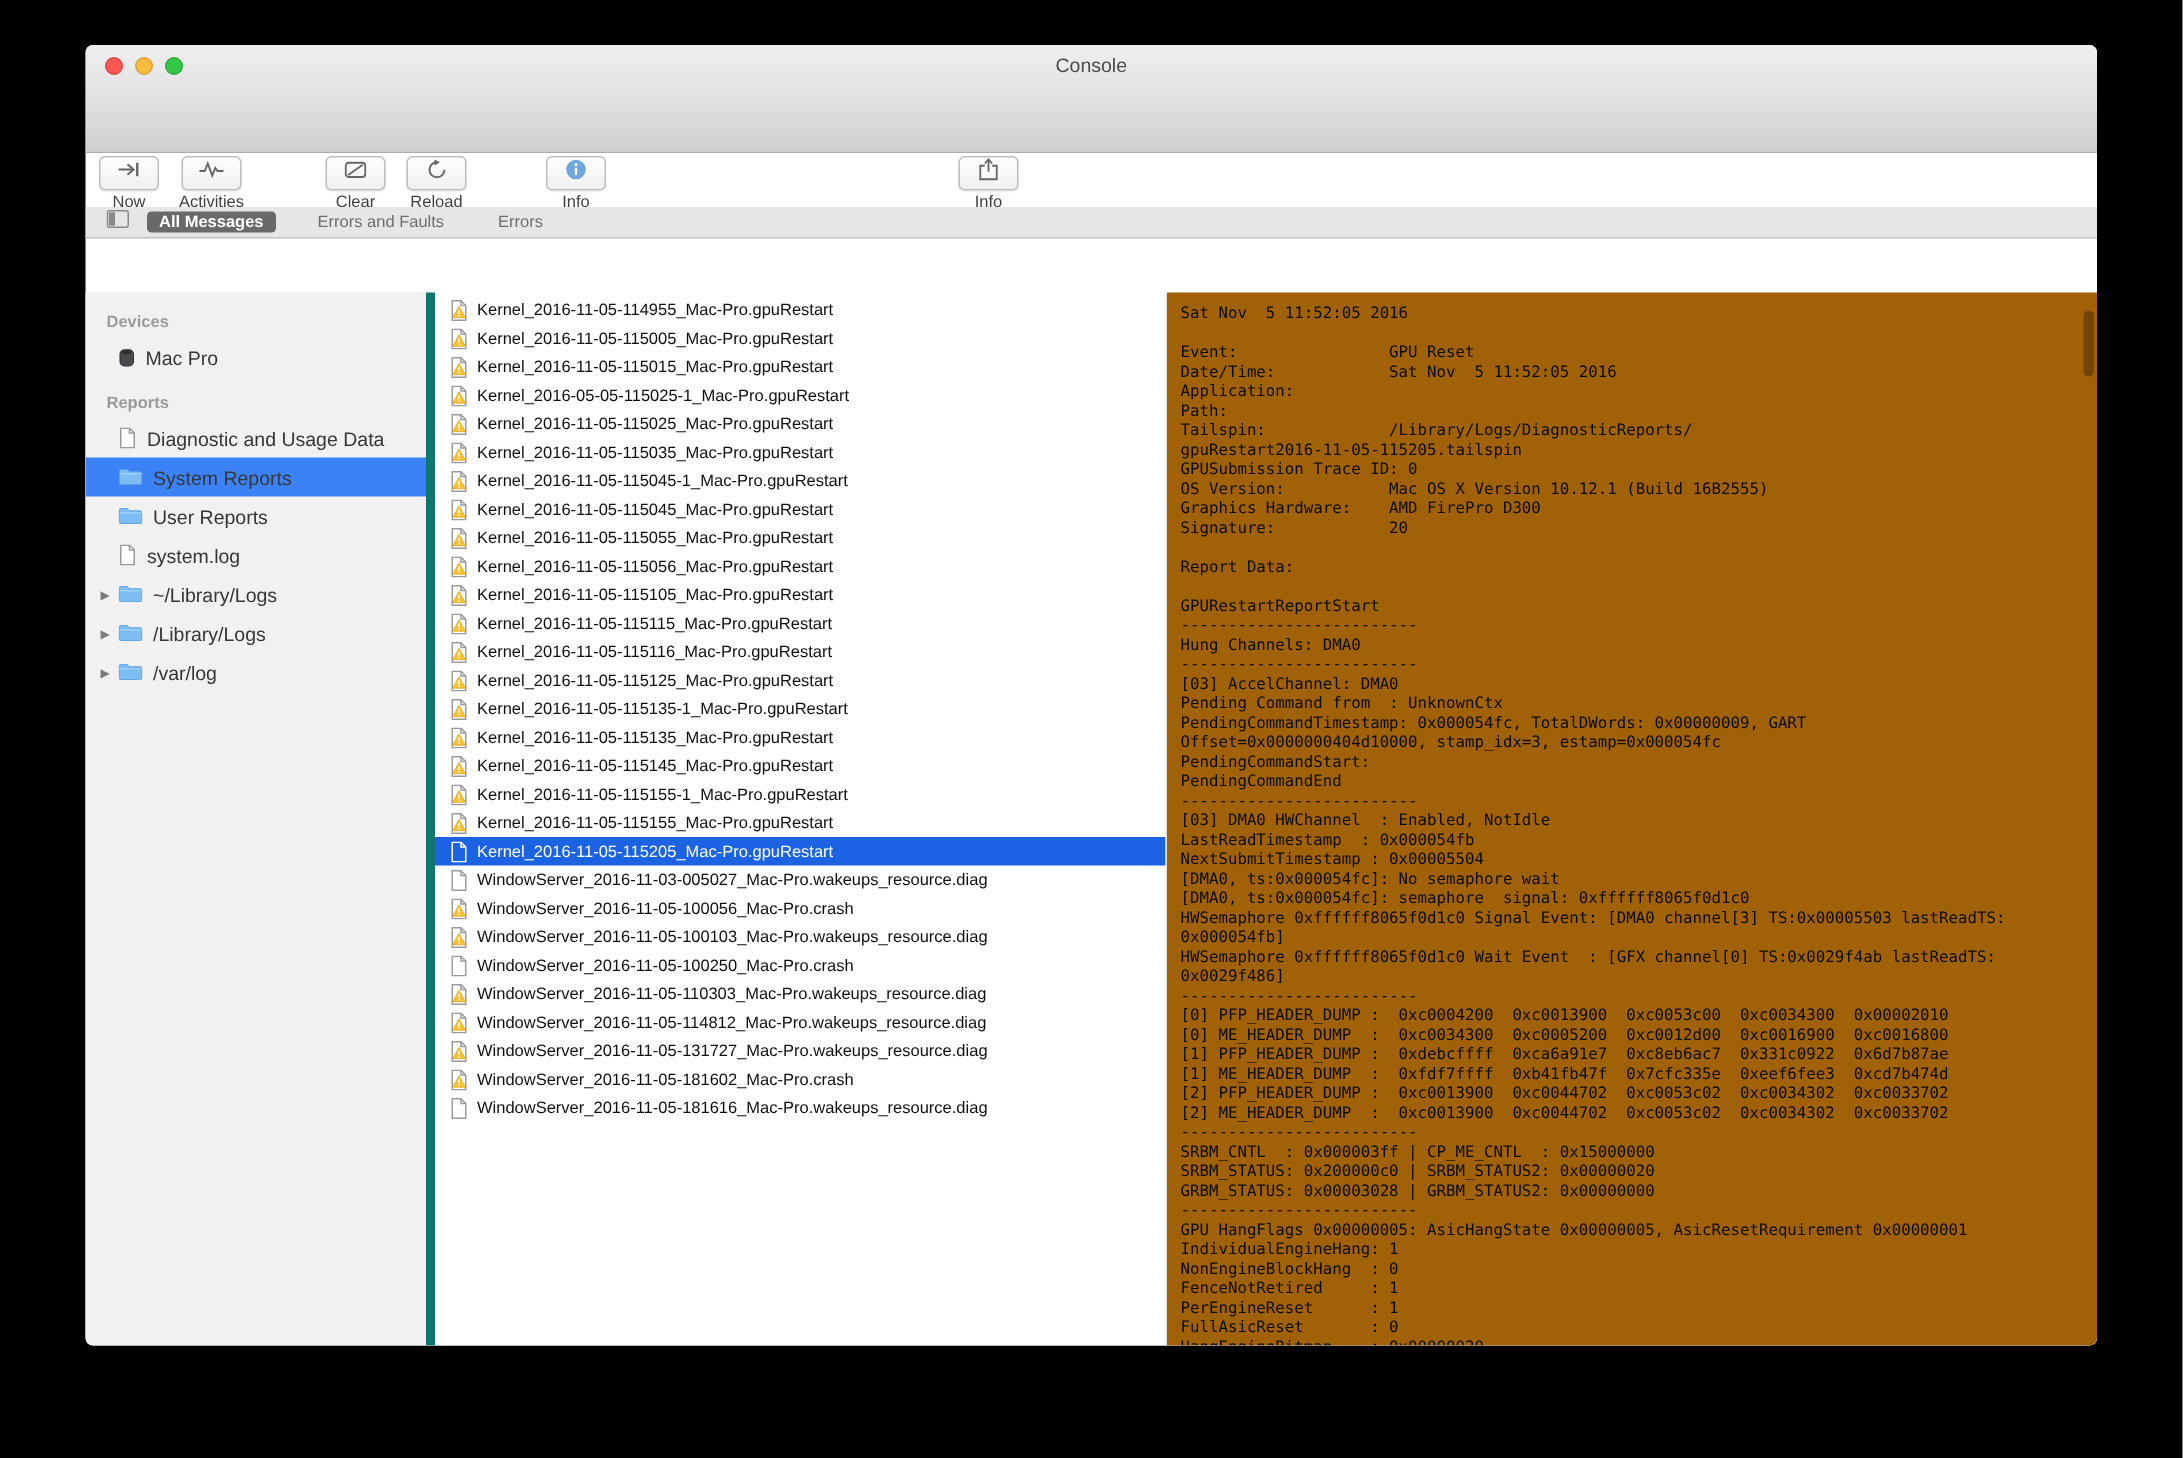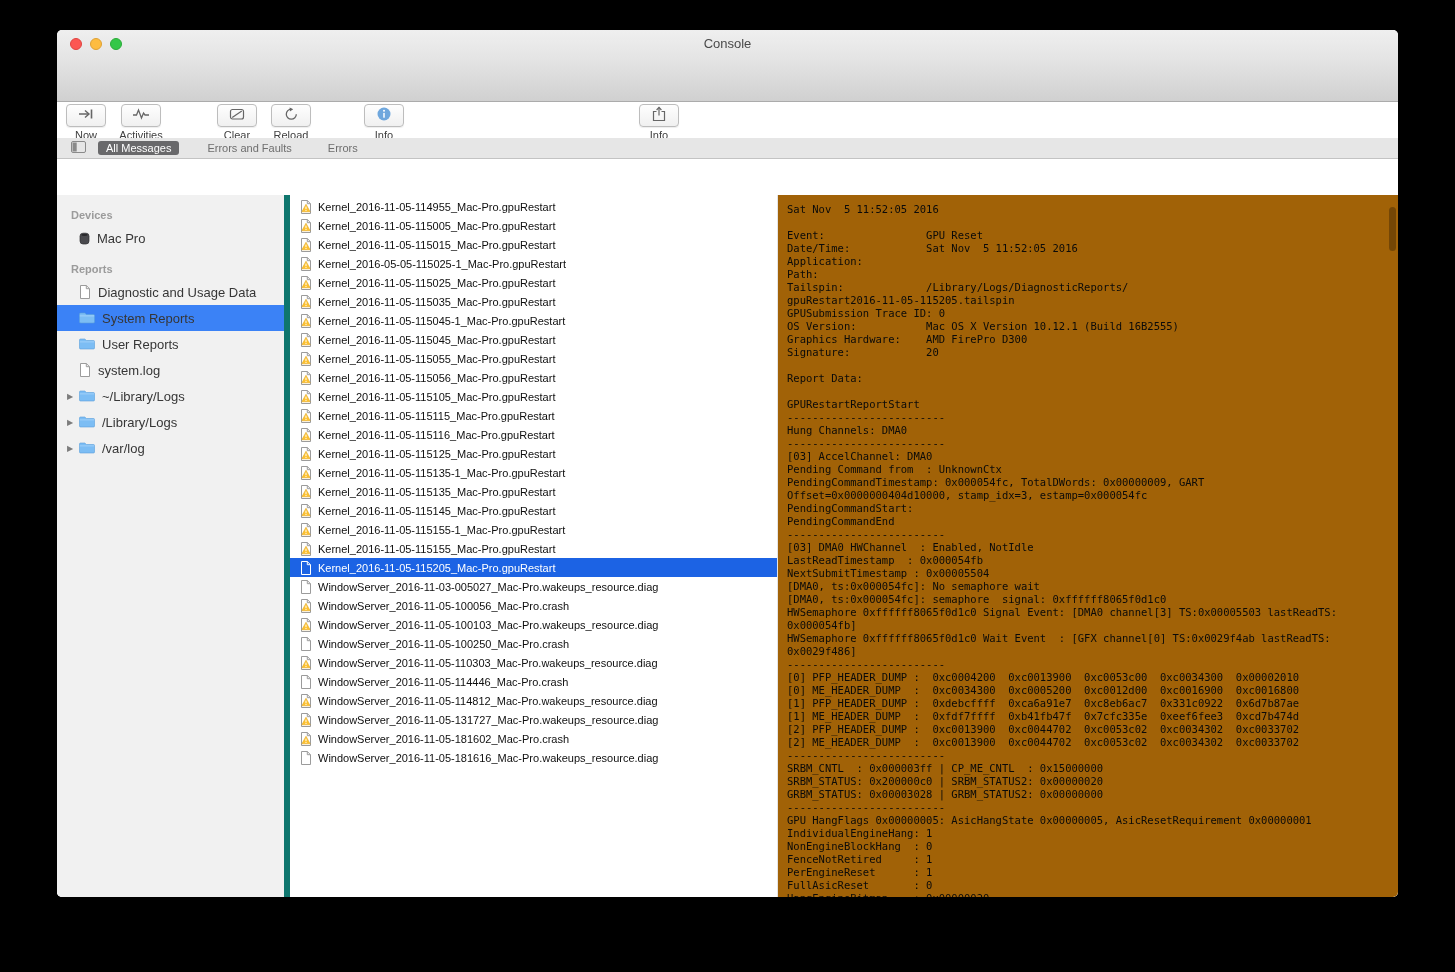--- a/index.html
+++ b/index.html
@@ -40,21 +40,21 @@
     font-family:"Liberation Sans",sans-serif;
   }
   .search-field input::placeholder{color:#9a9a9a;}
   
   .filterbar{
     height:21px;background:#e6e6e6;border-bottom:1px solid #c3c3c3;
     display:flex;align-items:center;padding-left:14px;box-sizing:border-box;flex:0 0 auto;
   }
   .sidebar-toggle{display:flex;align-items:center;}
   .filter-tab{font-size:11px;color:#6e6e6e;margin-left:20px;padding:1px 8px;border-radius:3px;white-space:nowrap;}
-  .filter-tab.selected{background:#69696b;color:#fff;margin-left:12px;}
+  .filter-tab.selected{background:#69696b;color:#fff;margin-left:12px;font-weight:bold;}
   
   .content{flex:1;display:flex;min-height:0;background:#fff;}
   .sidebar{width:233px;flex:0 0 233px;background:#f1f1f1;border-right:6px solid #0f766e;box-sizing:border-box;padding-top:10px;overflow:hidden;}
   .section-header{font-size:11px;font-weight:bold;color:#9b9b9b;padding-left:14px;height:20px;display:flex;align-items:center;}
   .side-item{height:26px;display:flex;align-items:center;font-size:13px;color:#363636;padding-left:10px;cursor:default;}
   .side-item.selected{background:#3b82f6;}
   .side-item .disc{width:12px;flex:0 0 12px;font-size:8px;color:#7c7c7c;text-align:left;}
   .side-item .icon{margin-right:7px;display:flex;align-items:center;}
   .side-item .icon svg{display:block;}
   .side-label{white-space:nowrap;}
@@ -528,29 +528,20 @@
           <span class="ficon">
             <svg width="12" height="14" viewBox="0 0 12 14">
               <path d="M1.5 0.5 H7.3 L10.5 3.7 V13.5 H1.5 Z" fill="#fff" stroke="#9b9b9b"></path>
               <path d="M7.3 0.5 V3.7 H10.5" fill="none" stroke="#9b9b9b"></path>
               <path d="M6 4.2 L10.2 11.8 H1.8 Z" fill="#fdc12f" stroke="#dda31d" stroke-width="0.5"></path>
               <rect x="5.5" y="6.6" width="1" height="2.6" fill="#fff"></rect>
               <rect x="5.5" y="10" width="1" height="1" fill="#fff"></rect>
             </svg>
           </span>
           <span>WindowServer_2016-11-05-110303_Mac-Pro.wakeups_resource.diag</span>
-        </div>
-        <div class="file-row">
-          <span class="ficon">
-            <svg width="12" height="14" viewBox="0 0 12 14">
-              <path d="M1.5 0.5 H7.3 L10.5 3.7 V13.5 H1.5 Z" fill="#fff" stroke="#9b9b9b"></path>
-              <path d="M7.3 0.5 V3.7 H10.5" fill="none" stroke="#9b9b9b"></path>
-            </svg>
-          </span>
-          <span>WindowServer_2016-11-05-114446_Mac-Pro.crash</span>
         </div>
         <div class="file-row">
           <span class="ficon">
             <svg width="12" height="14" viewBox="0 0 12 14">
               <path d="M1.5 0.5 H7.3 L10.5 3.7 V13.5 H1.5 Z" fill="#fff" stroke="#9b9b9b"></path>
               <path d="M7.3 0.5 V3.7 H10.5" fill="none" stroke="#9b9b9b"></path>
               <path d="M6 4.2 L10.2 11.8 H1.8 Z" fill="#fdc12f" stroke="#dda31d" stroke-width="0.5"></path>
               <rect x="5.5" y="6.6" width="1" height="2.6" fill="#fff"></rect>
               <rect x="5.5" y="10" width="1" height="1" fill="#fff"></rect>
             </svg>

